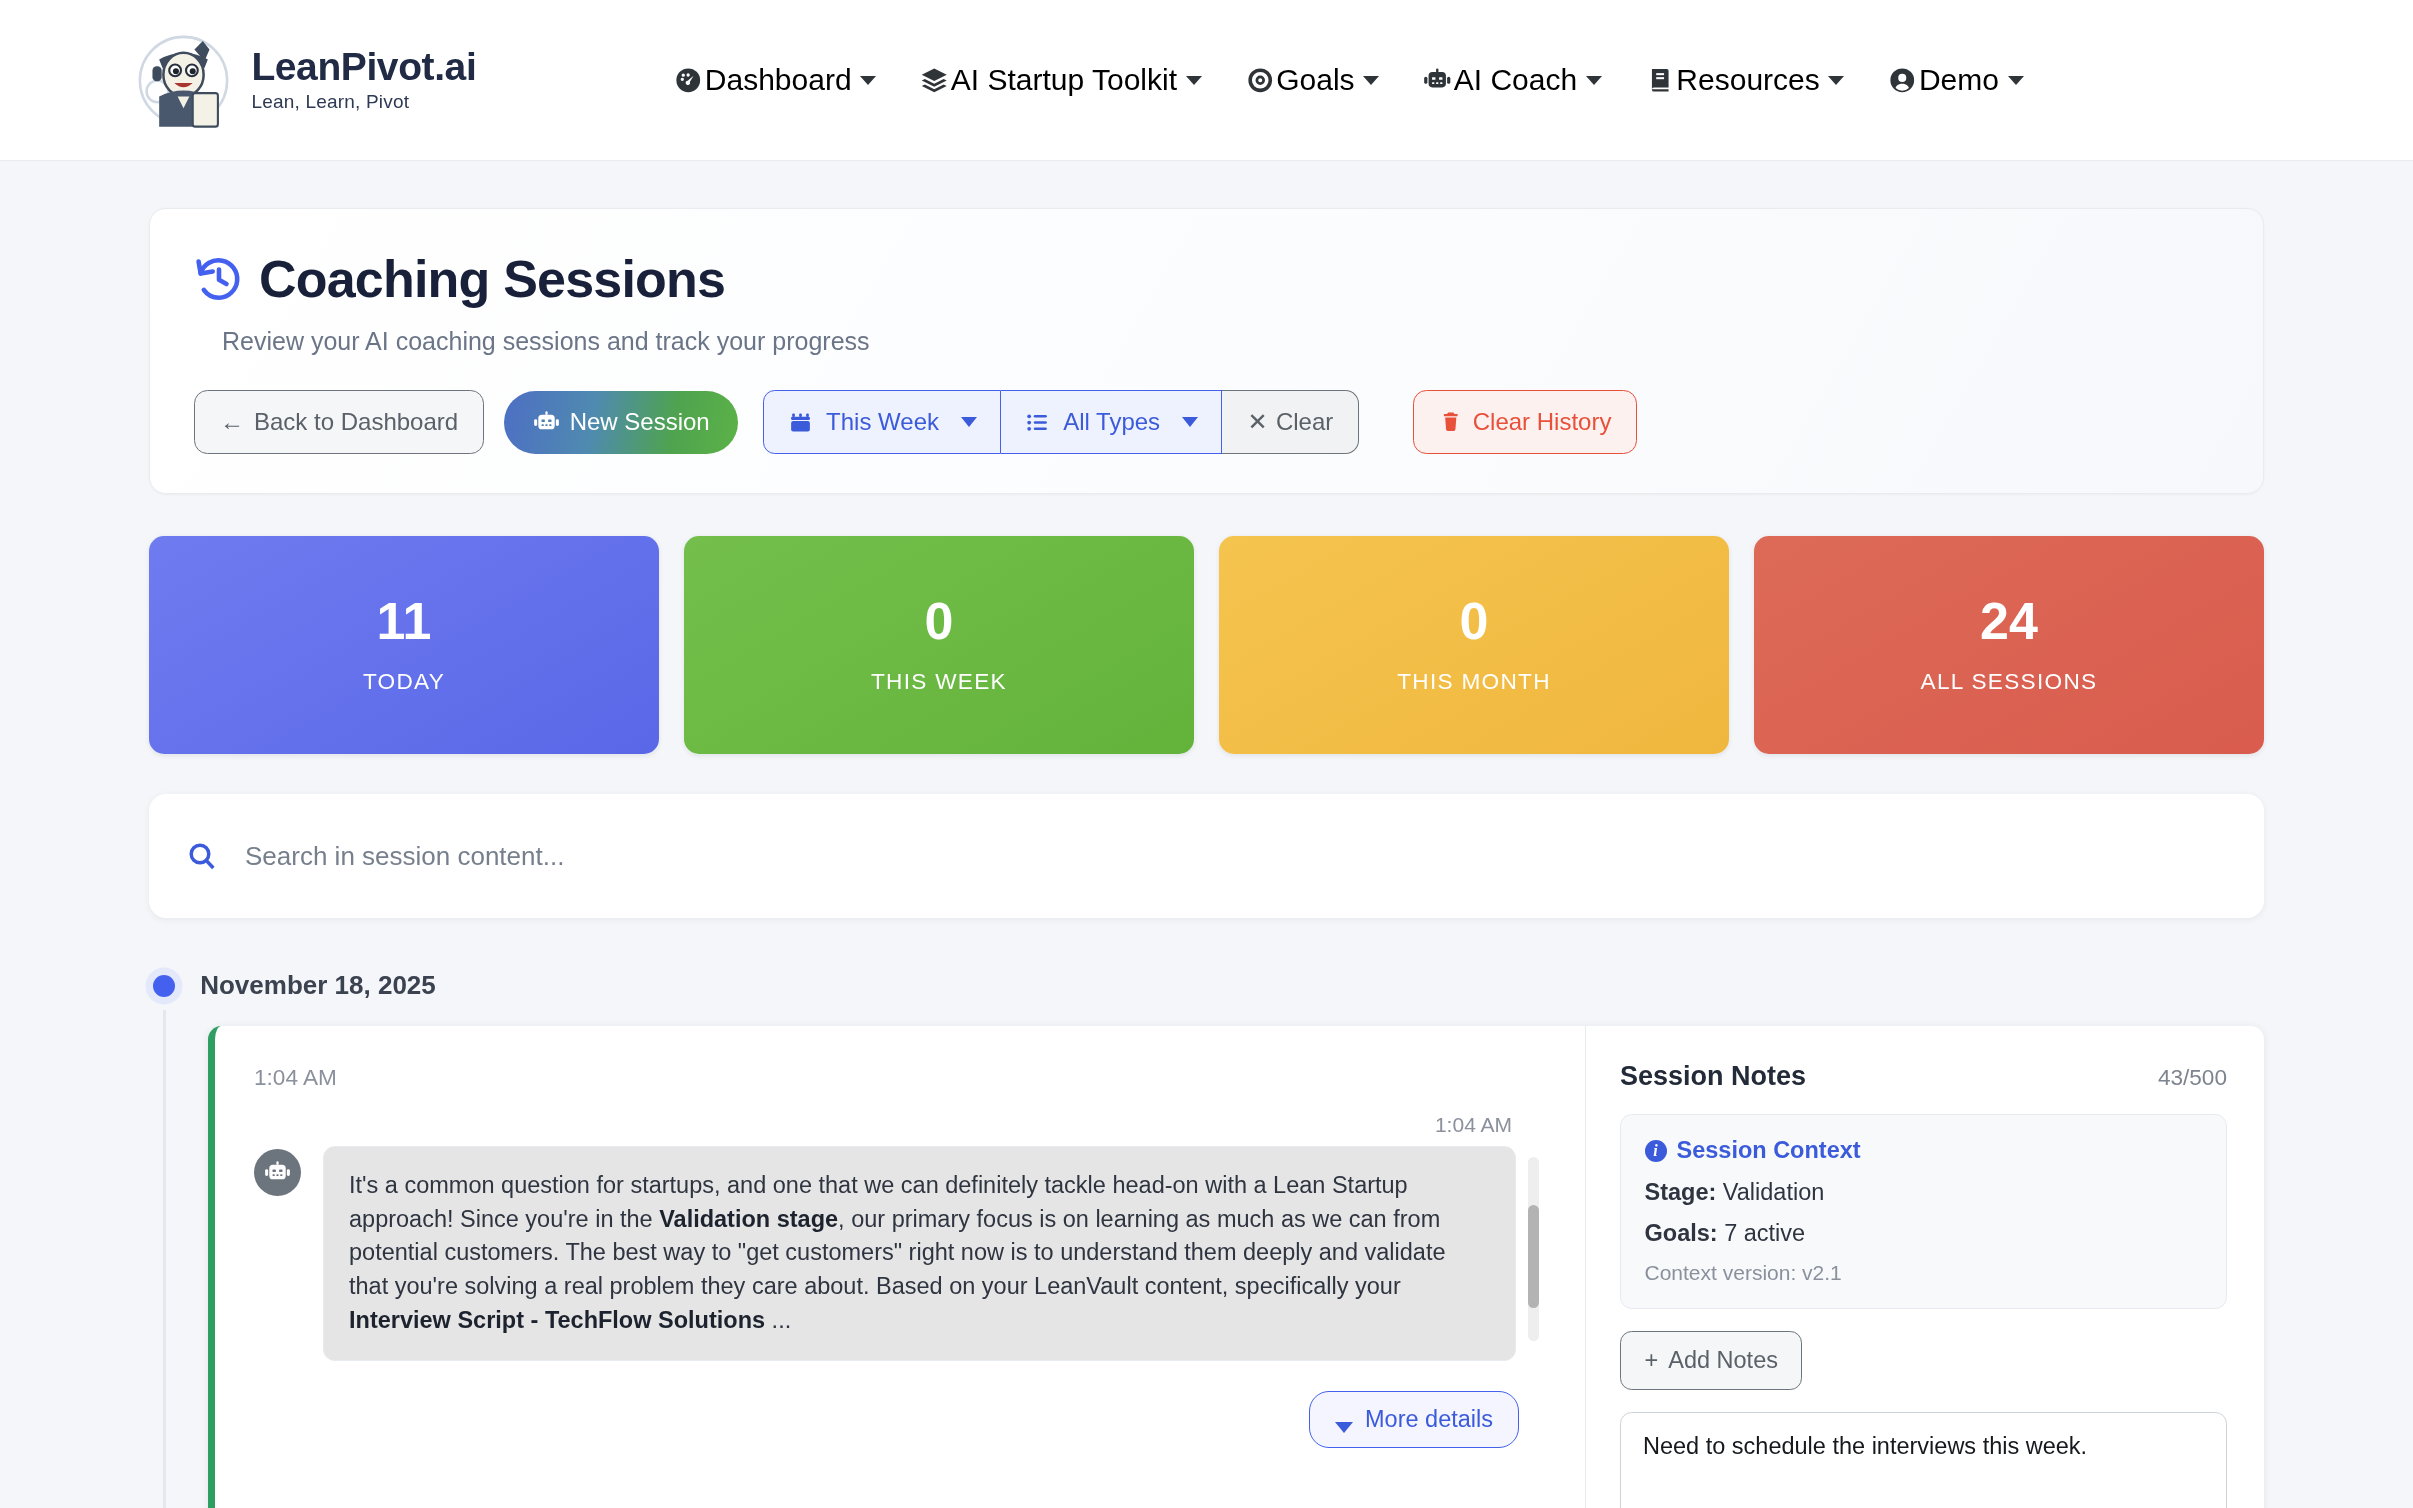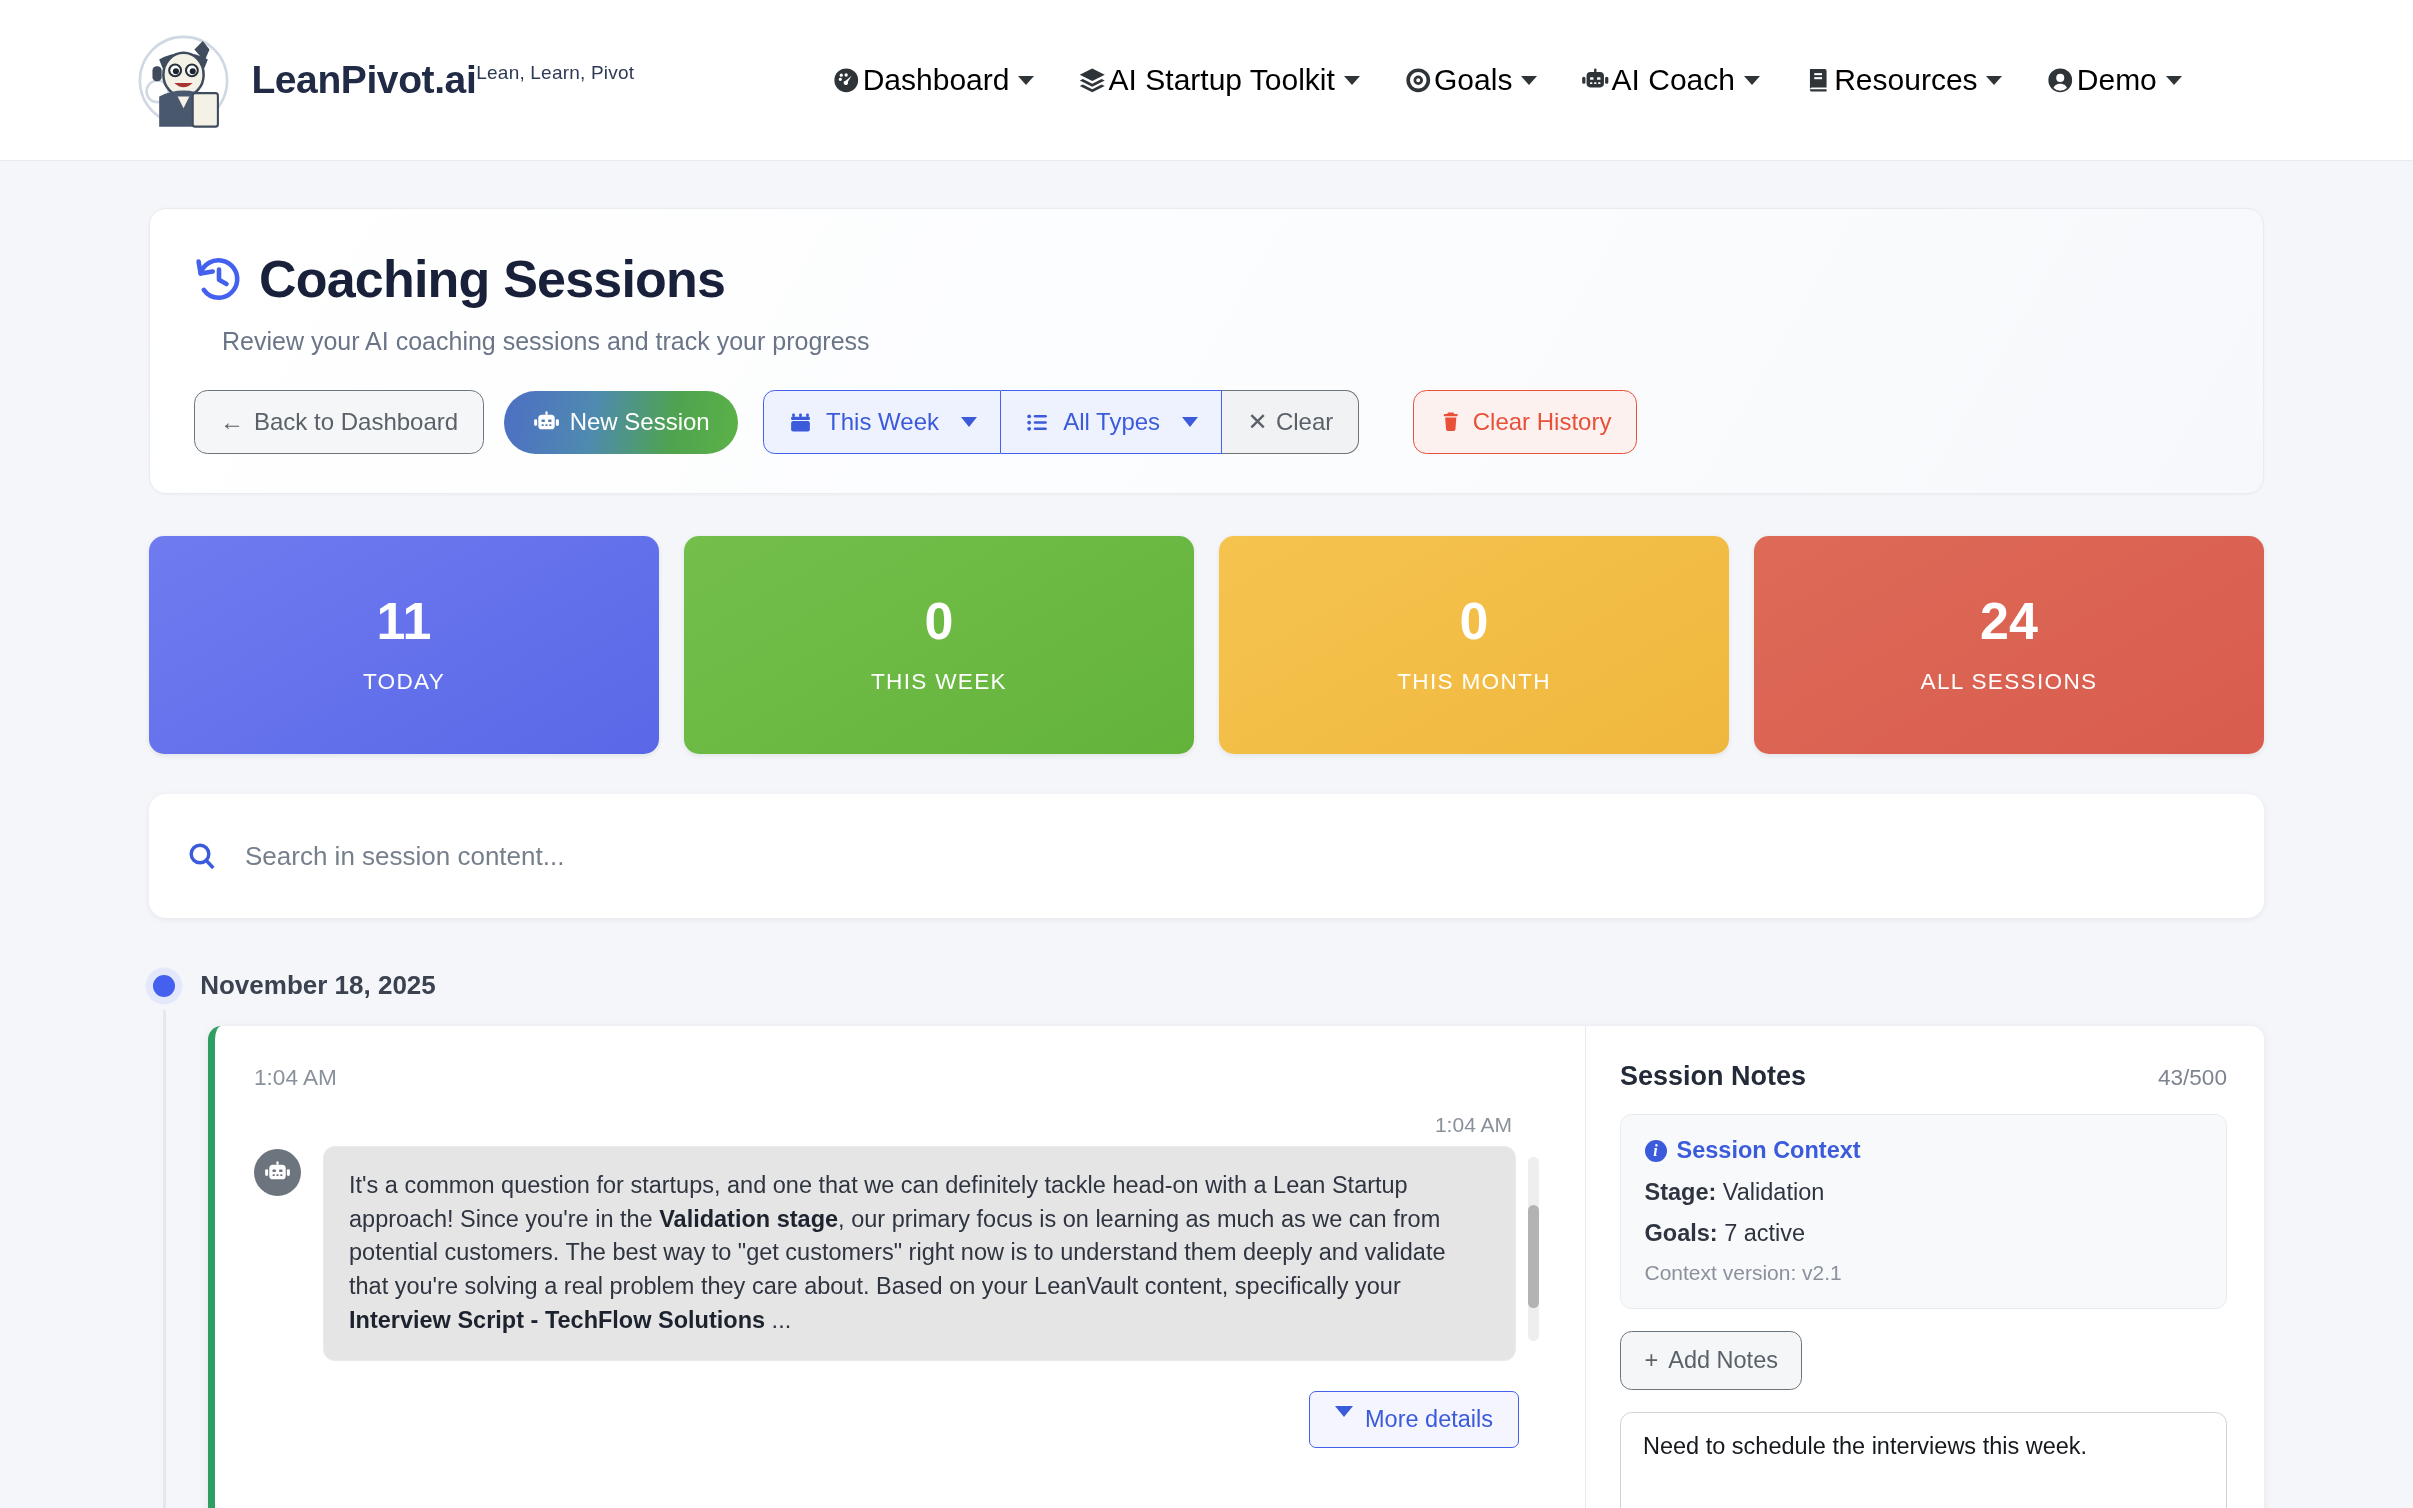--- a/index.html
+++ b/index.html
@@ -14,21 +14,21 @@
   .topnav {
     height: 161px;
     background: #ffffff;
     border-bottom: 0.8px solid #e9ecef;
     display: flex;
     align-items: center;
     padding: 0 0 0 134px;
   }
   .brand { display: flex; align-items: center; gap: 18.4px; }
   .brand-mark { width: 99px; height: 99px; position: relative; flex: 0 0 auto; }
-  .brand-text { display: flex; flex-direction: row; justify-content: center; }
+  .brand-text { display: flex; flex-direction: column; justify-content: center; }
   .brand-title {
     font-size: 39px; font-weight: 700; color: #212b45;
     letter-spacing: -0.4px; line-height: 1.05;
   }
   .brand-sub { font-size: 19px; color: #2e3a55; margin-top: 2.5px; letter-spacing: 0.2px;}
 
   .navlinks { display: flex; align-items: center; margin-left: 176px; gap: 0; }
   .navitem {
     display: flex; align-items: center; gap: 2px;
     padding: 10px 22px; cursor: pointer;
@@ -187,23 +187,23 @@
     width: 11.7px; align-self: stretch; margin-left: 11.7px; margin-right: 6.7px;
     background: #eeeeee; border-radius: 6.7px; position: relative; flex: 0 0 auto;
     margin-top: 11.7px; margin-bottom: 20px;
   }
   .chat-scroll .thumb {
     position: absolute; left: 0; right: 0; top: 26%; height: 56%;
     background: #b3b3b3; border-radius: 6.7px;
   }
   .more-row { display: flex; justify-content: flex-end; margin-top: 30px; padding-right: 27px;}
   .btn-more {
-    display: inline-flex; align-items: flex-start; gap: 11.7px;
+    display: inline-flex; align-items: flex-end; gap: 11.7px;
     background: #f4f5fe; border: 1.7px solid #4361ee; color: #3b5bdb;
-    font-size: 23.5px; padding: 14.2px 25px; border-radius: 7px; cursor: pointer;
+    font-size: 23.5px; padding: 14.2px 25px; border-radius: 20px; cursor: pointer;
   }
   .chev-down {
     width: 0; height: 0;
     border-left: 9.2px solid transparent;
     border-right: 9.2px solid transparent;
     border-top: 11px solid #3b5bdb;
   }
 
   .sc-right {
     width: 679px; flex: 0 0 679px;

